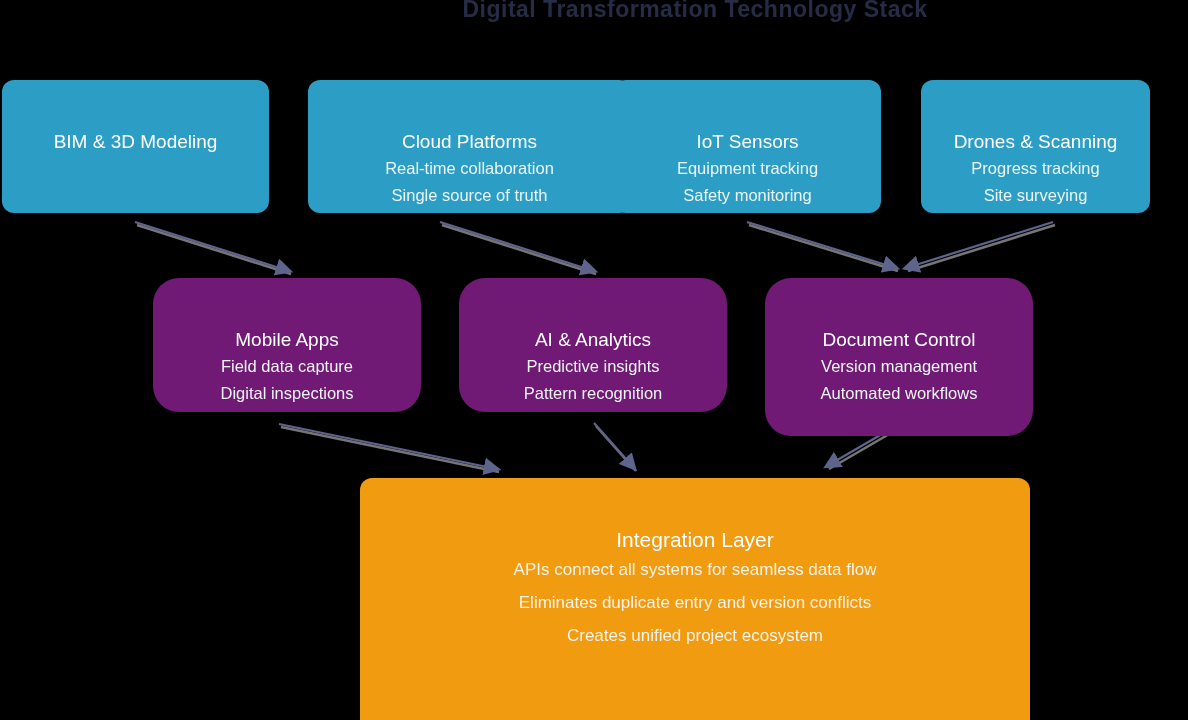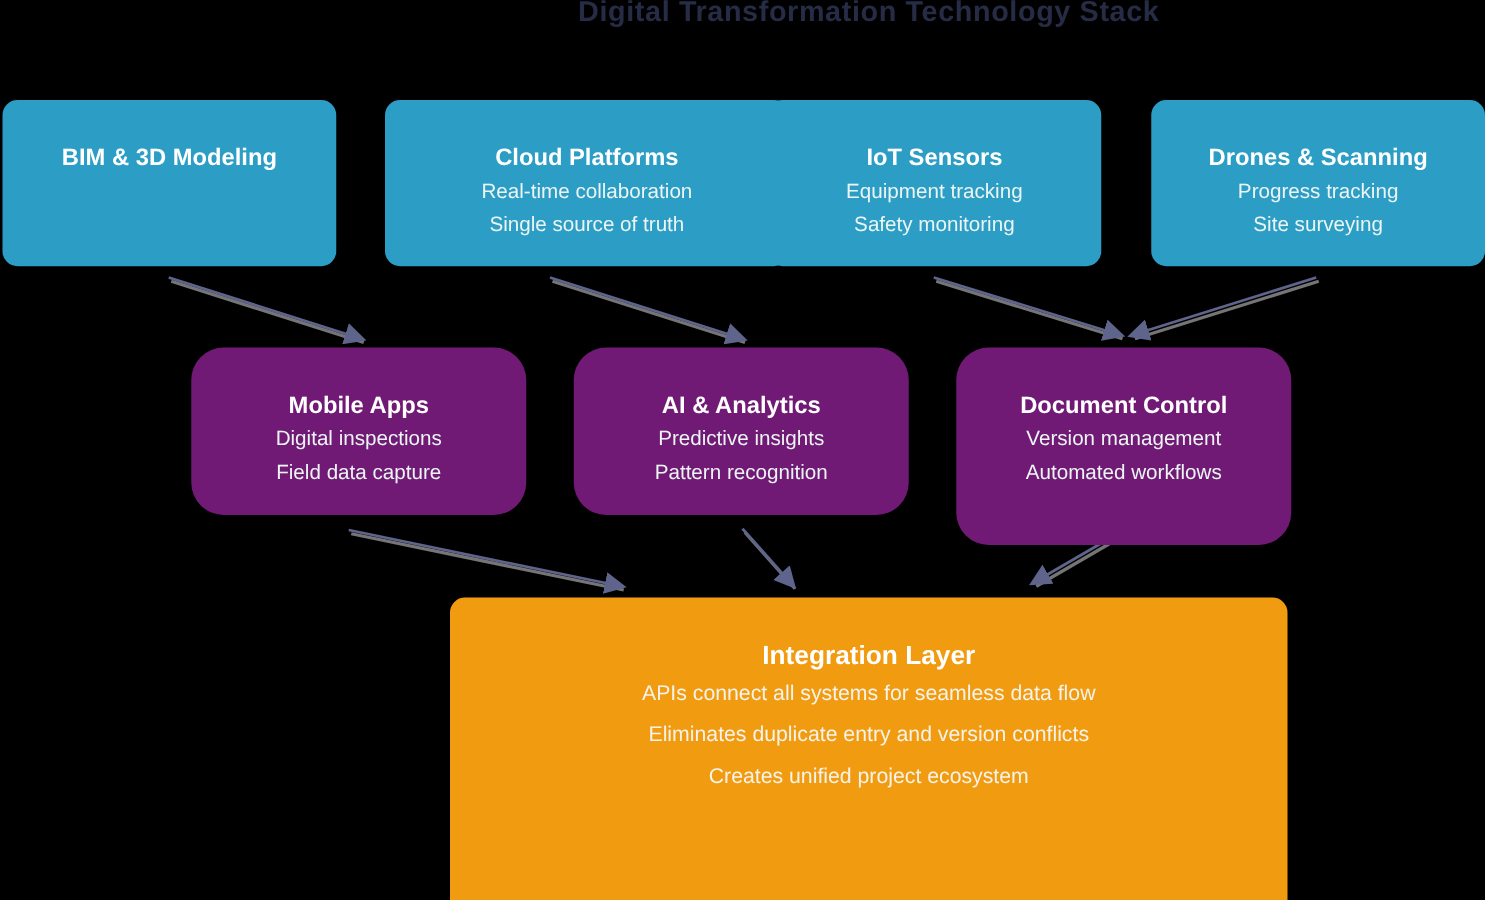--- a/index.html
+++ b/index.html
@@ -42,24 +42,24 @@
     position: absolute;
     top: -8px; right: -5px; bottom: -3px; left: 5px;
     background: #868686;
     border-radius: 12px;
     z-index: -1;
   }
   .blue   { background: #2c9ec6; }
   .green  { background: #701a75; border-radius: 26px; }
   .orange { background: #f09b10; }
   .box-title {
-    margin-top: 34px;
+    margin-top: 49px;
     font-size: 19px;
     line-height: 26px;
-    font-weight: bold;
+    font-weight: normal;
     color: #ffffff;
   }
   .box-line {
     font-size: 16.5px;
     line-height: 27px;
     color: #ecf5f3;
   }
   .box-line:first-of-type { margin-top: 9px; }
   .box.orange .box-title {
     font-size: 21px;
@@ -123,30 +123,30 @@
     <div class="box-line">Real-time collaboration</div>
     <div class="box-line">Single source of truth</div>
   </div>
 
   <div class="box blue" style="left:614px; top:80px; width:267px; height:133px">
     <div class="box-title">IoT Sensors</div>
     <div class="box-line">Equipment tracking</div>
     <div class="box-line">Safety monitoring</div>
   </div>
 
-  <div class="box blue" style="left:921px; top:80px; width:267px; height:133px">
+  <div class="box blue" style="left:921px; top:80px; width:229px; height:133px">
     <div class="box-title">Drones &amp; Scanning</div>
     <div class="box-line">Progress tracking</div>
     <div class="box-line">Site surveying</div>
   </div>
 
   <div class="box green" style="left:153px; top:278px; width:268px; height:134px">
     <div class="box-title">Mobile Apps</div>
+    <div class="box-line">Field data capture</div>
     <div class="box-line">Digital inspections</div>
-    <div class="box-line">Field data capture</div>
   </div>
 
   <div class="box green" style="left:459px; top:278px; width:268px; height:134px">
     <div class="box-title">AI &amp; Analytics</div>
     <div class="box-line">Predictive insights</div>
     <div class="box-line">Pattern recognition</div>
   </div>
 
   <div class="box green" style="left:765px; top:278px; width:268px; height:158px">
     <div class="box-title">Document Control</div>

